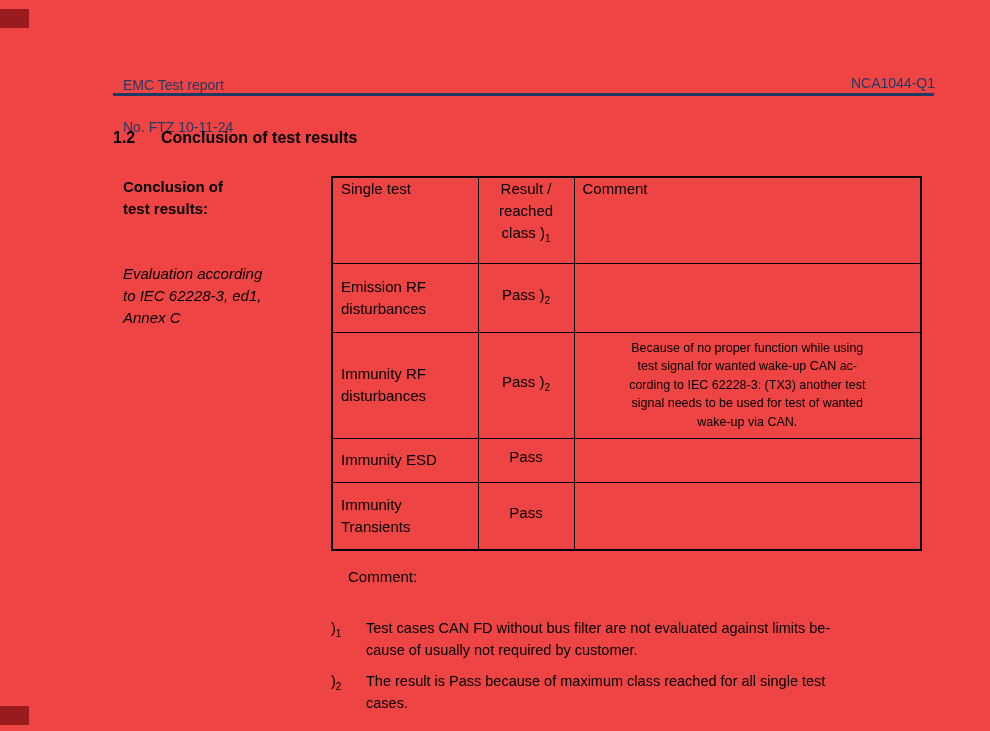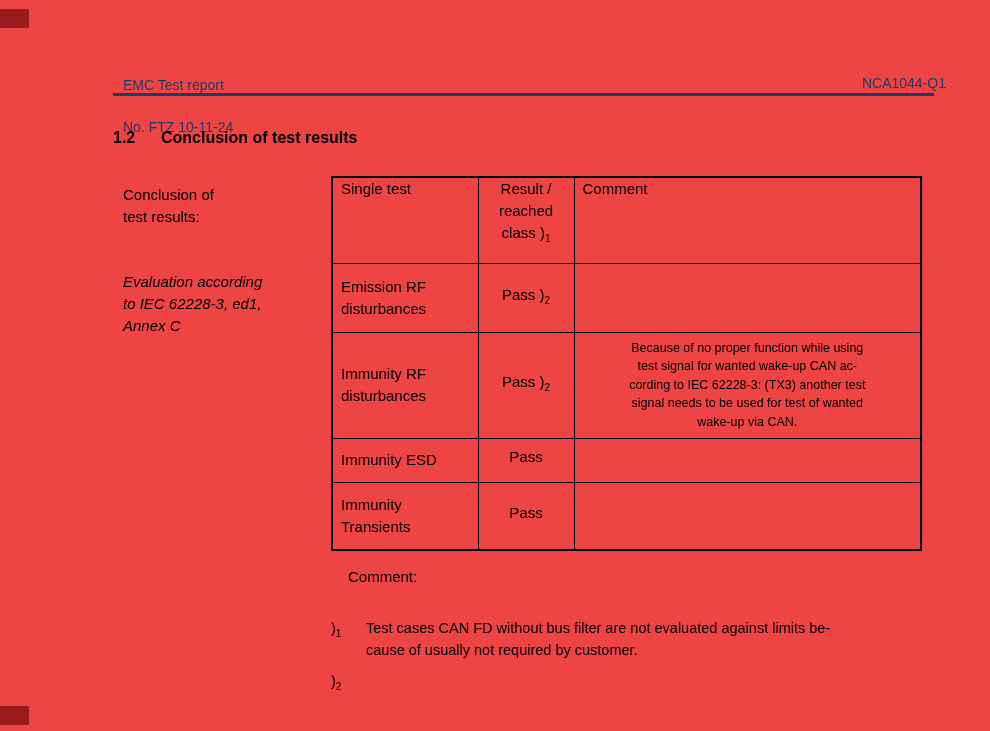--- a/index.html
+++ b/index.html
@@ -19,41 +19,41 @@
   .red-mark.top { top: 9px; }
   .red-mark.bottom { top: 706px; }
 
   
   .hdr-left {
     position: absolute; left: 123px; top: 54px;
     font-size: 14px; line-height: 21px; color: #203a66;
     white-space: pre-line;
   }
   .hdr-right {
-    position: absolute; right: 44px; top: 75px;
+    position: absolute; right: 55px; top: 75px;
     font-size: 14px; color: #203a66;
   }
   .hdr-rule {
     position: absolute; left: 113px; top: 93px;
     width: 821px; height: 3px; background: #203a66;
   }
 
   
   .section-heading {
     position: absolute; left: 113px; top: 129px;
     display: flex; font-size: 16px; font-weight: bold; color: #000;
   }
   .section-heading .num { width: 48px; }
 
   
   .sidebar {
     position: absolute; left: 123px; top: 176px; width: 210px;
     font-size: 15px; line-height: 22px;
   }
-  .sidebar .label { font-weight: normal; white-space: pre-line; margin-top: 8px; }
+  .sidebar .label { font-weight: bold; white-space: pre-line; }
   .sidebar .note { margin-top: 43px; white-space: pre-line; font-style: italic; }
 
   
   table.results {
     position: absolute; left: 331px; top: 176px;
     width: 589px; border-collapse: collapse; table-layout: fixed;
     border: 2px solid #000;
   }
   table.results th, table.results td {
     border: 1.5px solid #000;
@@ -160,16 +160,18 @@
   <div class="comment-label">Comment:</div>
 
   <div class="footnotes">
     <div class="footnote">
       <span class="fn-marker"><span>)</span><sub>1</sub></span>
       <span class="fn-text">Test cases CAN FD without bus filter are not evaluated against limits be-
 cause of usually not required by customer.</span>
     </div>
     <div class="footnote">
       <span class="fn-marker"><span>)</span><sub>2</sub></span>
+      <span class="fn-text">The result is Pass because of maximum class reached for all single test
+cases.</span>
     </div>
   </div>
 
 </div>
 
 </body></html>

